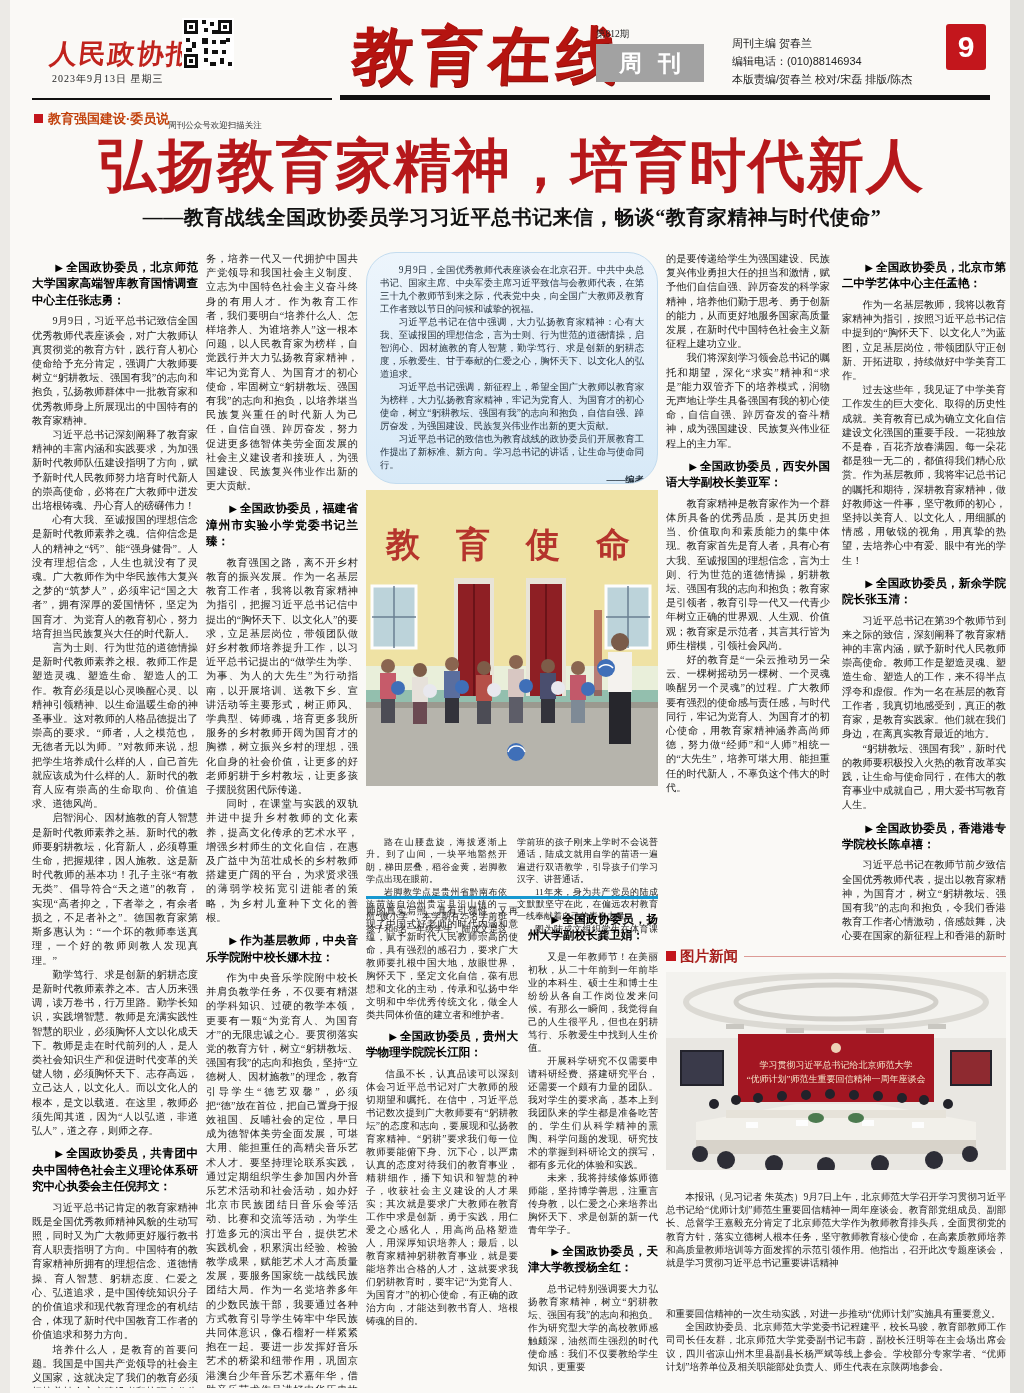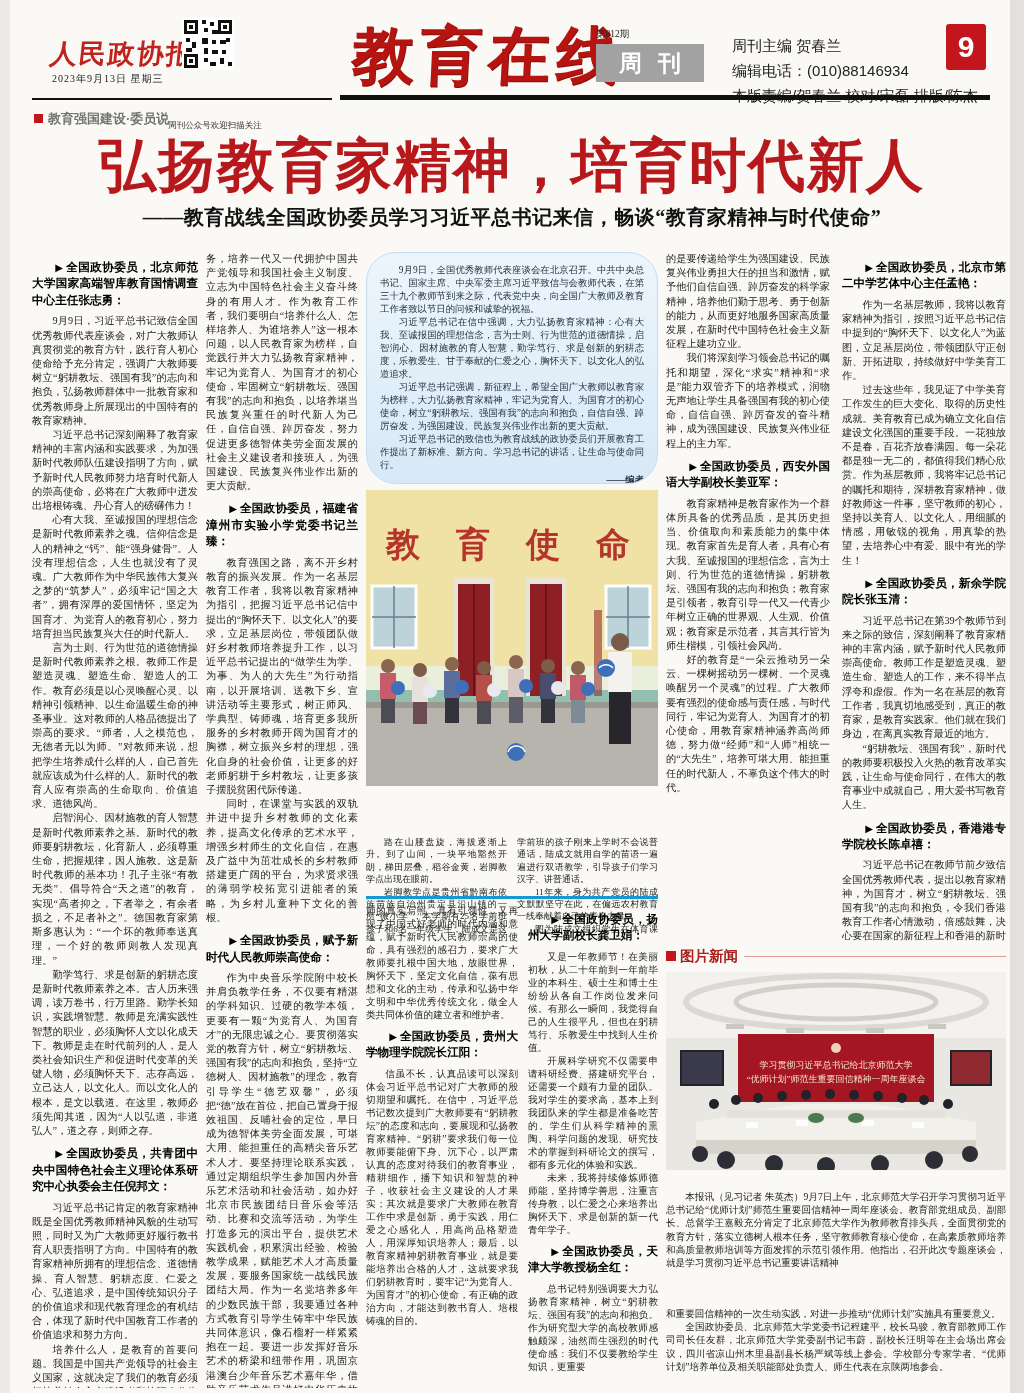--- a/index.html
+++ b/index.html
@@ -14,30 +14,30 @@
   .date{position:absolute;left:52px;top:72px;font-size:10px;color:#222;letter-spacing:1px;}
   .qr{position:absolute;left:182px;top:18px;width:52px;height:52px;background:#fff;}
   .qr-caption{position:absolute;left:160px;top:76px;width:110px;font-size:8.5px;text-align:center;color:#333;margin-top:44px;}
   .masthead{position:absolute;left:352px;top:14px;color:#b51410;font-weight:900;font-size:62px;
         letter-spacing:6px;transform:skewX(-3deg);text-shadow:1px 1px 0 #8c0f0c;
         font-family:"Liberation Serif",serif;}
   .issue{position:absolute;left:596px;top:28px;font-size:9.5px;color:#222;}
   .weekly{position:absolute;left:596px;top:44px;width:108px;height:38px;background:#a2a2a2;color:#fff;
         font-size:23px;font-weight:700;text-align:center;line-height:38px;letter-spacing:16px;text-indent:16px;
         font-family:"Liberation Sans",sans-serif;}
-  .staff{position:absolute;left:732px;top:34px;font-size:15px;line-height:1.65;color:#222;
+  .staff{position:absolute;left:732px;top:34px;font-size:11px;line-height:1.65;color:#222;
         font-family:"Liberation Sans",sans-serif;}
   .pagenum{position:absolute;left:946px;top:24px;width:40px;height:46px;background:#c3161c;color:#fff;
         font-size:30px;font-weight:700;text-align:center;line-height:46px;border-radius:3px;
         font-family:"Liberation Sans",sans-serif;}
   .rule-thin{position:absolute;left:32px;top:98px;width:300px;height:2px;background:#111;}
   .rule-thick{position:absolute;left:340px;top:95px;width:650px;height:5px;background:#111;}
 
   
-  .kicker{position:absolute;left:34px;top:110px;font-size:13px;font-weight:700;color:#737373;
+  .kicker{position:absolute;left:34px;top:110px;font-size:13px;font-weight:700;color:#c2410c;
         font-family:"Liberation Sans",sans-serif;}
   .kicker::before{content:"";display:inline-block;width:9px;height:9px;background:#c3161c;margin-right:5px;}
   .headline{position:absolute;left:0;top:128px;width:100%;text-align:center;color:#b6181b;
         font-size:57px;font-weight:900;letter-spacing:2px;font-family:"Liberation Sans",sans-serif;}
   .subheadline{position:absolute;left:0;top:204px;width:100%;text-align:center;color:#111;
         font-size:20px;font-weight:700;letter-spacing:.5px;}
 
   
   .col{position:absolute;overflow:hidden;text-align:justify;}
   .bodytxt{font-size:10.2px;line-height:14.2px;}
@@ -153,21 +153,21 @@
       <p class="p">勤学笃行、求是创新的躬耕态度是新时代教师素养之本。古人历来强调，读万卷书，行万里路。勤学长知识，实践增智慧。教师是充满实践性智慧的职业，必须胸怀人文以化成天下。教师是走在时代前列的人，是人类社会知识生产和促进时代变革的关键人物，必须胸怀天下、志存高远，立己达人，以文化人。而以文化人的根本，是文以载道。在这里，教师必须先闻其道，因为“人以弘道，非道弘人”，道之存，则师之存。</p>
       <p class="lead">全国政协委员，共青团中央中国特色社会主义理论体系研究中心执委会主任倪邦文：</p>
       <p class="p">习近平总书记肯定的教育家精神既是全国优秀教师精神风貌的生动写照，同时又为广大教师更好履行教书育人职责指明了方向。中国特有的教育家精神所拥有的理想信念、道德情操、育人智慧、躬耕态度、仁爱之心、弘道追求，是中国传统知识分子的价值追求和现代教育理念的有机结合，体现了新时代中国教育工作者的价值追求和努力方向。</p>
       <p class="p">培养什么人，是教育的首要问题。我国是中国共产党领导的社会主义国家，这就决定了我们的教育必须把培养社会主义建设者和接班人作为根本任</p>
     </div>
   <div id="c2" class="col bodytxt">
       <p class="cont">务，培养一代又一代拥护中国共产党领导和我国社会主义制度、立志为中国特色社会主义奋斗终身的有用人才。作为教育工作者，我们要明白“培养什么人、怎样培养人、为谁培养人”这一根本问题，以人民教育家为榜样，自觉践行并大力弘扬教育家精神，牢记为党育人、为国育才的初心使命，牢固树立“躬耕教坛、强国有我”的志向和抱负，以培养堪当民族复兴重任的时代新人为己任，自信自强、踔厉奋发，努力促进更多德智体美劳全面发展的社会主义建设者和接班人，为强国建设、民族复兴伟业作出新的更大贡献。</p>
       <p class="lead">全国政协委员，福建省漳州市实验小学党委书记兰臻：</p>
       <p class="p">教育强国之路，离不开乡村教育的振兴发展。作为一名基层教育工作者，我将以教育家精神为指引，把握习近平总书记信中提出的“胸怀天下、以文化人”的要求，立足基层岗位，带领团队做好乡村教师培养提升工作，以习近平总书记提出的“做学生为学、为事、为人的大先生”为行动指南，以开展培训、送教下乡、宣讲活动等主要形式，树正师风、学典型、铸师魂，培育更多我所服务的乡村教师开阔为国育才的胸襟，树立振兴乡村的理想，强化自身的社会价值，让更多的好老师躬耕于乡村教坛，让更多孩子摆脱贫困代际传递。</p>
       <p class="p">同时，在课堂与实践的双轨并进中提升乡村教师的文化素养，提高文化传承的艺术水平，增强乡村师生的文化自信，在惠及广益中为茁壮成长的乡村教师搭建更广阔的平台，为求贤求强的薄弱学校拓宽引进能者的策略，为乡村儿童种下文化的善根。</p>
-      <p class="lead">全国政协委员，赋予新时代人民教师崇高使命：</p>
+      <p class="lead">作为基层教师，中央音乐学院附中校长娜木拉：</p>
       <p class="p">作为中央音乐学院附中校长并肩负教学任务，不仅要有精湛的学科知识、过硬的教学本领，更要有一颗“为党育人、为国育才”的无限忠诚之心。要贯彻落实党的教育方针，树立“躬耕教坛、强国有我”的志向和抱负，坚持“立德树人、因材施教”的理念，教育引导学生“德艺双馨”，必须把“德”放在首位，把自己置身于报效祖国、反哺社会的定位，早日成为德智体美劳全面发展，可堪大用、能担重任的高精尖音乐艺术人才。要坚持理论联系实践，通过定期组织学生参加国内外音乐艺术活动和社会活动，如办好北京市民族团结日音乐会等活动、比赛和交流等活动，为学生打造多元的演出平台，提供艺术实践机会，积累演出经验、检验教学成果，赋能艺术人才高质量发展，要服务国家统一战线民族团结大局。作为一名党培养多年的少数民族干部，我要通过各种方式教育引导学生铸牢中华民族共同体意识，像石榴籽一样紧紧抱在一起。要进一步发挥好音乐艺术的桥梁和纽带作用，巩固京港澳台少年音乐艺术嘉年华，借助音乐艺术作品讲好中华历史故事，增强港澳台学生的国家认同感和民族自豪感，为强国建设、民族复兴伟业作出新的更大贡献。</p>
     </div>
 
   <div class="editor-box">
     <div>
         <p class="p">9月9日，全国优秀教师代表座谈会在北京召开。中共中央总书记、国家主席、中央军委主席习近平致信与会教师代表，在第三十九个教师节到来之际，代表党中央，向全国广大教师及教育工作者致以节日的问候和诚挚的祝福。</p>
         <p class="p">习近平总书记在信中强调，大力弘扬教育家精神：心有大我、至诚报国的理想信念，言为士则、行为世范的道德情操，启智润心、因材施教的育人智慧，勤学笃行、求是创新的躬耕态度，乐教爱生、甘于奉献的仁爱之心，胸怀天下、以文化人的弘道追求。</p>
         <p class="p">习近平总书记强调，新征程上，希望全国广大教师以教育家为榜样，大力弘扬教育家精神，牢记为党育人、为国育才的初心使命，树立“躬耕教坛、强国有我”的志向和抱负，自信自强、踔厉奋发，为强国建设、民族复兴伟业作出新的更大贡献。</p>
         <p class="p">习近平总书记的致信也为教育战线的政协委员们开展教育工作提出了新标准、新方向。学习总书记的讲话，让生命与使命同行。</p>
       </div>

